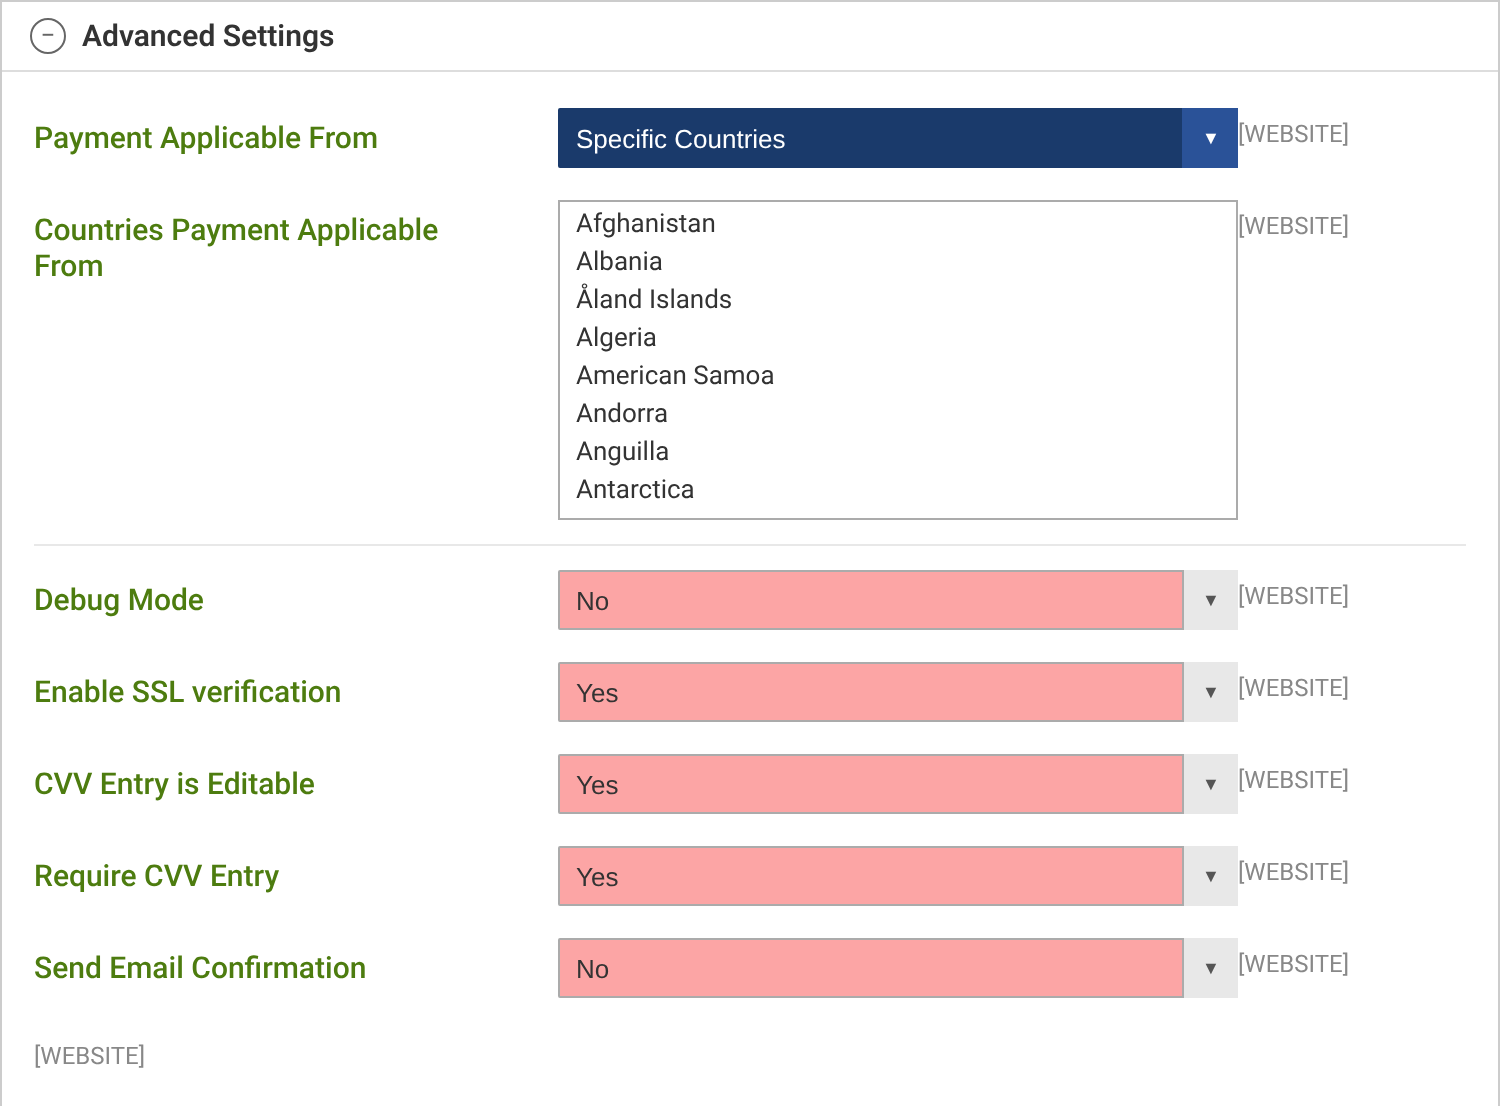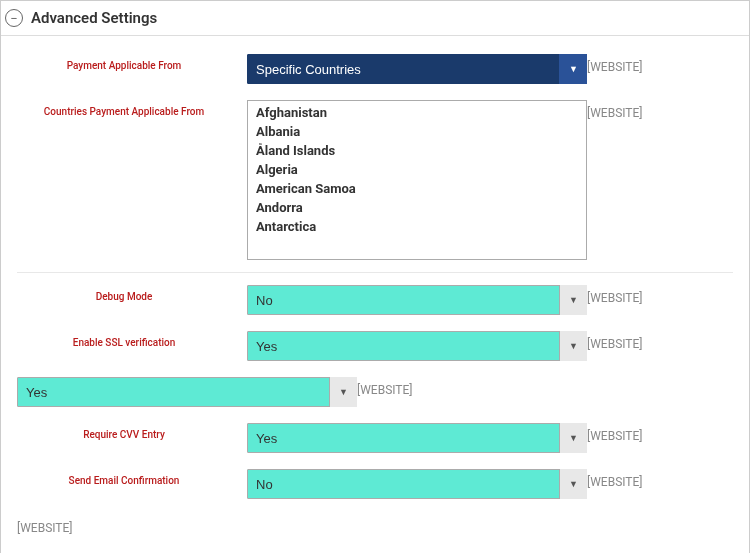--- a/index.html
+++ b/index.html
@@ -12,21 +12,21 @@
     .container {
       width: 750px;
       min-height: 553px;
       border: 1px solid #ccc;
       background: #fff;
       padding: 0;
     }
     .section-header {
       display: flex;
       align-items: flex-start;
-      padding: 8px 4px;
+      padding: 8px 14px;
       border-bottom: 1px solid #ddd;
       background: #fff;
       gap: 8px;
     }
     .section-title {
       font-size: 15px;
       font-weight: 600;
       color: #333;
     }
     .collapse-icon {
@@ -51,48 +51,49 @@
     }
     .form-row {
       display: flex;
       align-items: flex-start;
       padding: 8px 16px;
       min-height: 42px;
     }
     .form-label {
       width: 230px;
       flex-shrink: 0;
-      text-align: center;
+      text-align: left;
       padding-right: 16px;
       padding-top: 6px;
-      font-size: 10px;
-      color: #b91c1c;
+      font-size: 15px;
+      color: #4d7c0f;
       font-weight: 500;
     }
     .form-control-wrap {
       flex: 1;
       max-width: 340px;
+      margin-left: 32px;
     }
     .form-scope {
       padding-top: 6px;
       font-size: 12px;
       color: #888;
       white-space: nowrap;
     }
     
     .select-wrap {
       position: relative;
       width: 100%;
     }
     .select-field {
       width: 100%;
       padding: 5px 28px 5px 8px;
       border: 1px solid #ababab;
       border-radius: 1px;
-      background: #5eead4;
+      background: #fca5a5;
       font-size: 13px;
       color: #333;
       appearance: none;
       cursor: pointer;
       height: 30px;
     }
     .select-arrow {
       position: absolute;
       right: 0;
       top: 0;
@@ -124,21 +125,20 @@
       color: #fff;
     }
     
     .countries-listbox {
       width: 100%;
       border: 1px solid #ababab;
       background: #fff;
       height: 160px;
       overflow-y: scroll;
       padding: 2px 0;
-      font-weight: bold;
     }
     .countries-listbox .list-item {
       padding: 2px 8px;
       font-size: 13px;
       color: #333;
       cursor: default;
     }
     
     .countries-listbox::-webkit-scrollbar {
       width: 10px;
@@ -186,20 +186,21 @@
       <div class="form-label">Countries Payment Applicable From</div>
       <div class="form-control-wrap">
         <div class="countries-listbox">
 
         <div class="list-item">Afghanistan</div>
             <div class="list-item">Albania</div>
             <div class="list-item">Åland Islands</div>
             <div class="list-item">Algeria</div>
             <div class="list-item">American Samoa</div>
             <div class="list-item">Andorra</div>
+            <div class="list-item">Anguilla</div>
             <div class="list-item">Antarctica</div>
           </div>
       </div>
       <div class="form-scope">[WEBSITE]</div>
     </div>
 
     <div class="divider"></div>
 
     <div class="form-row">
       <div class="form-label">Debug Mode</div>
@@ -223,20 +224,21 @@
             <option selected="">Yes</option>
             <option>No</option>
           </select>
           <div class="select-arrow"></div>
         </div>
       </div>
       <div class="form-scope">[WEBSITE]</div>
     </div>
 
     <div class="form-row">
+      <div class="form-label">CVV Entry is Editable</div>
       <div class="form-control-wrap">
         <div class="select-wrap">
           <select class="select-field">
             <option selected="">Yes</option>
             <option>No</option>
           </select>
           <div class="select-arrow"></div>
         </div>
       </div>
       <div class="form-scope">[WEBSITE]</div>

